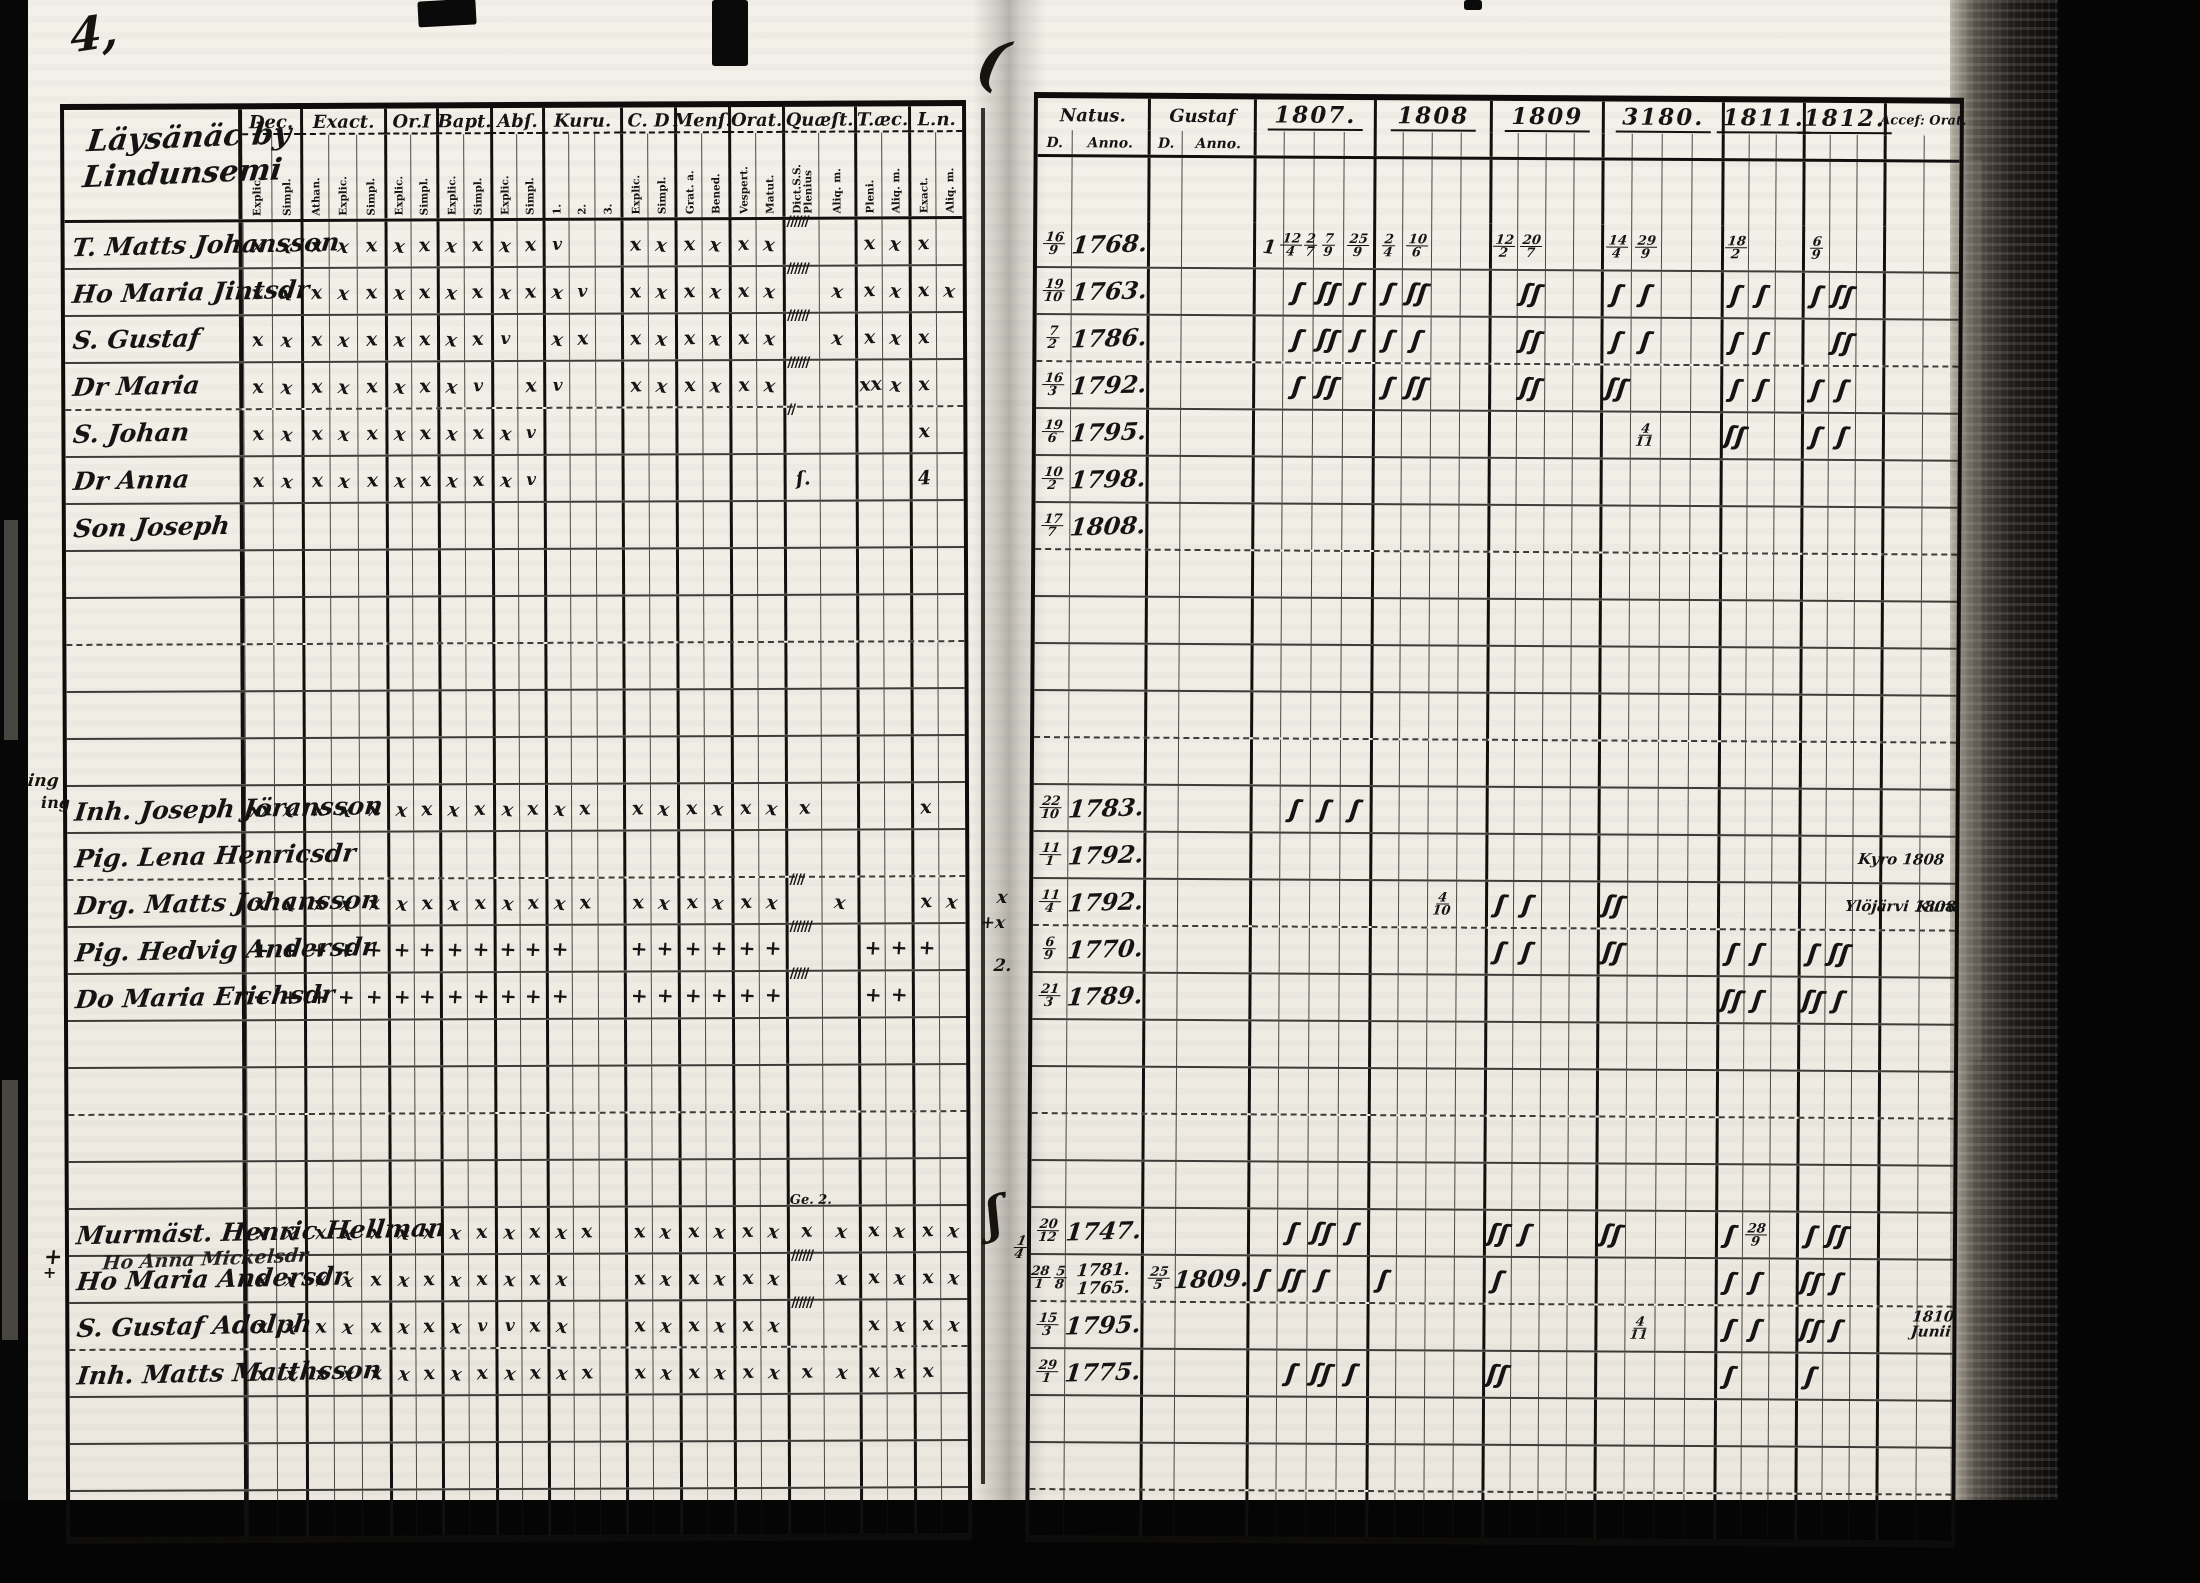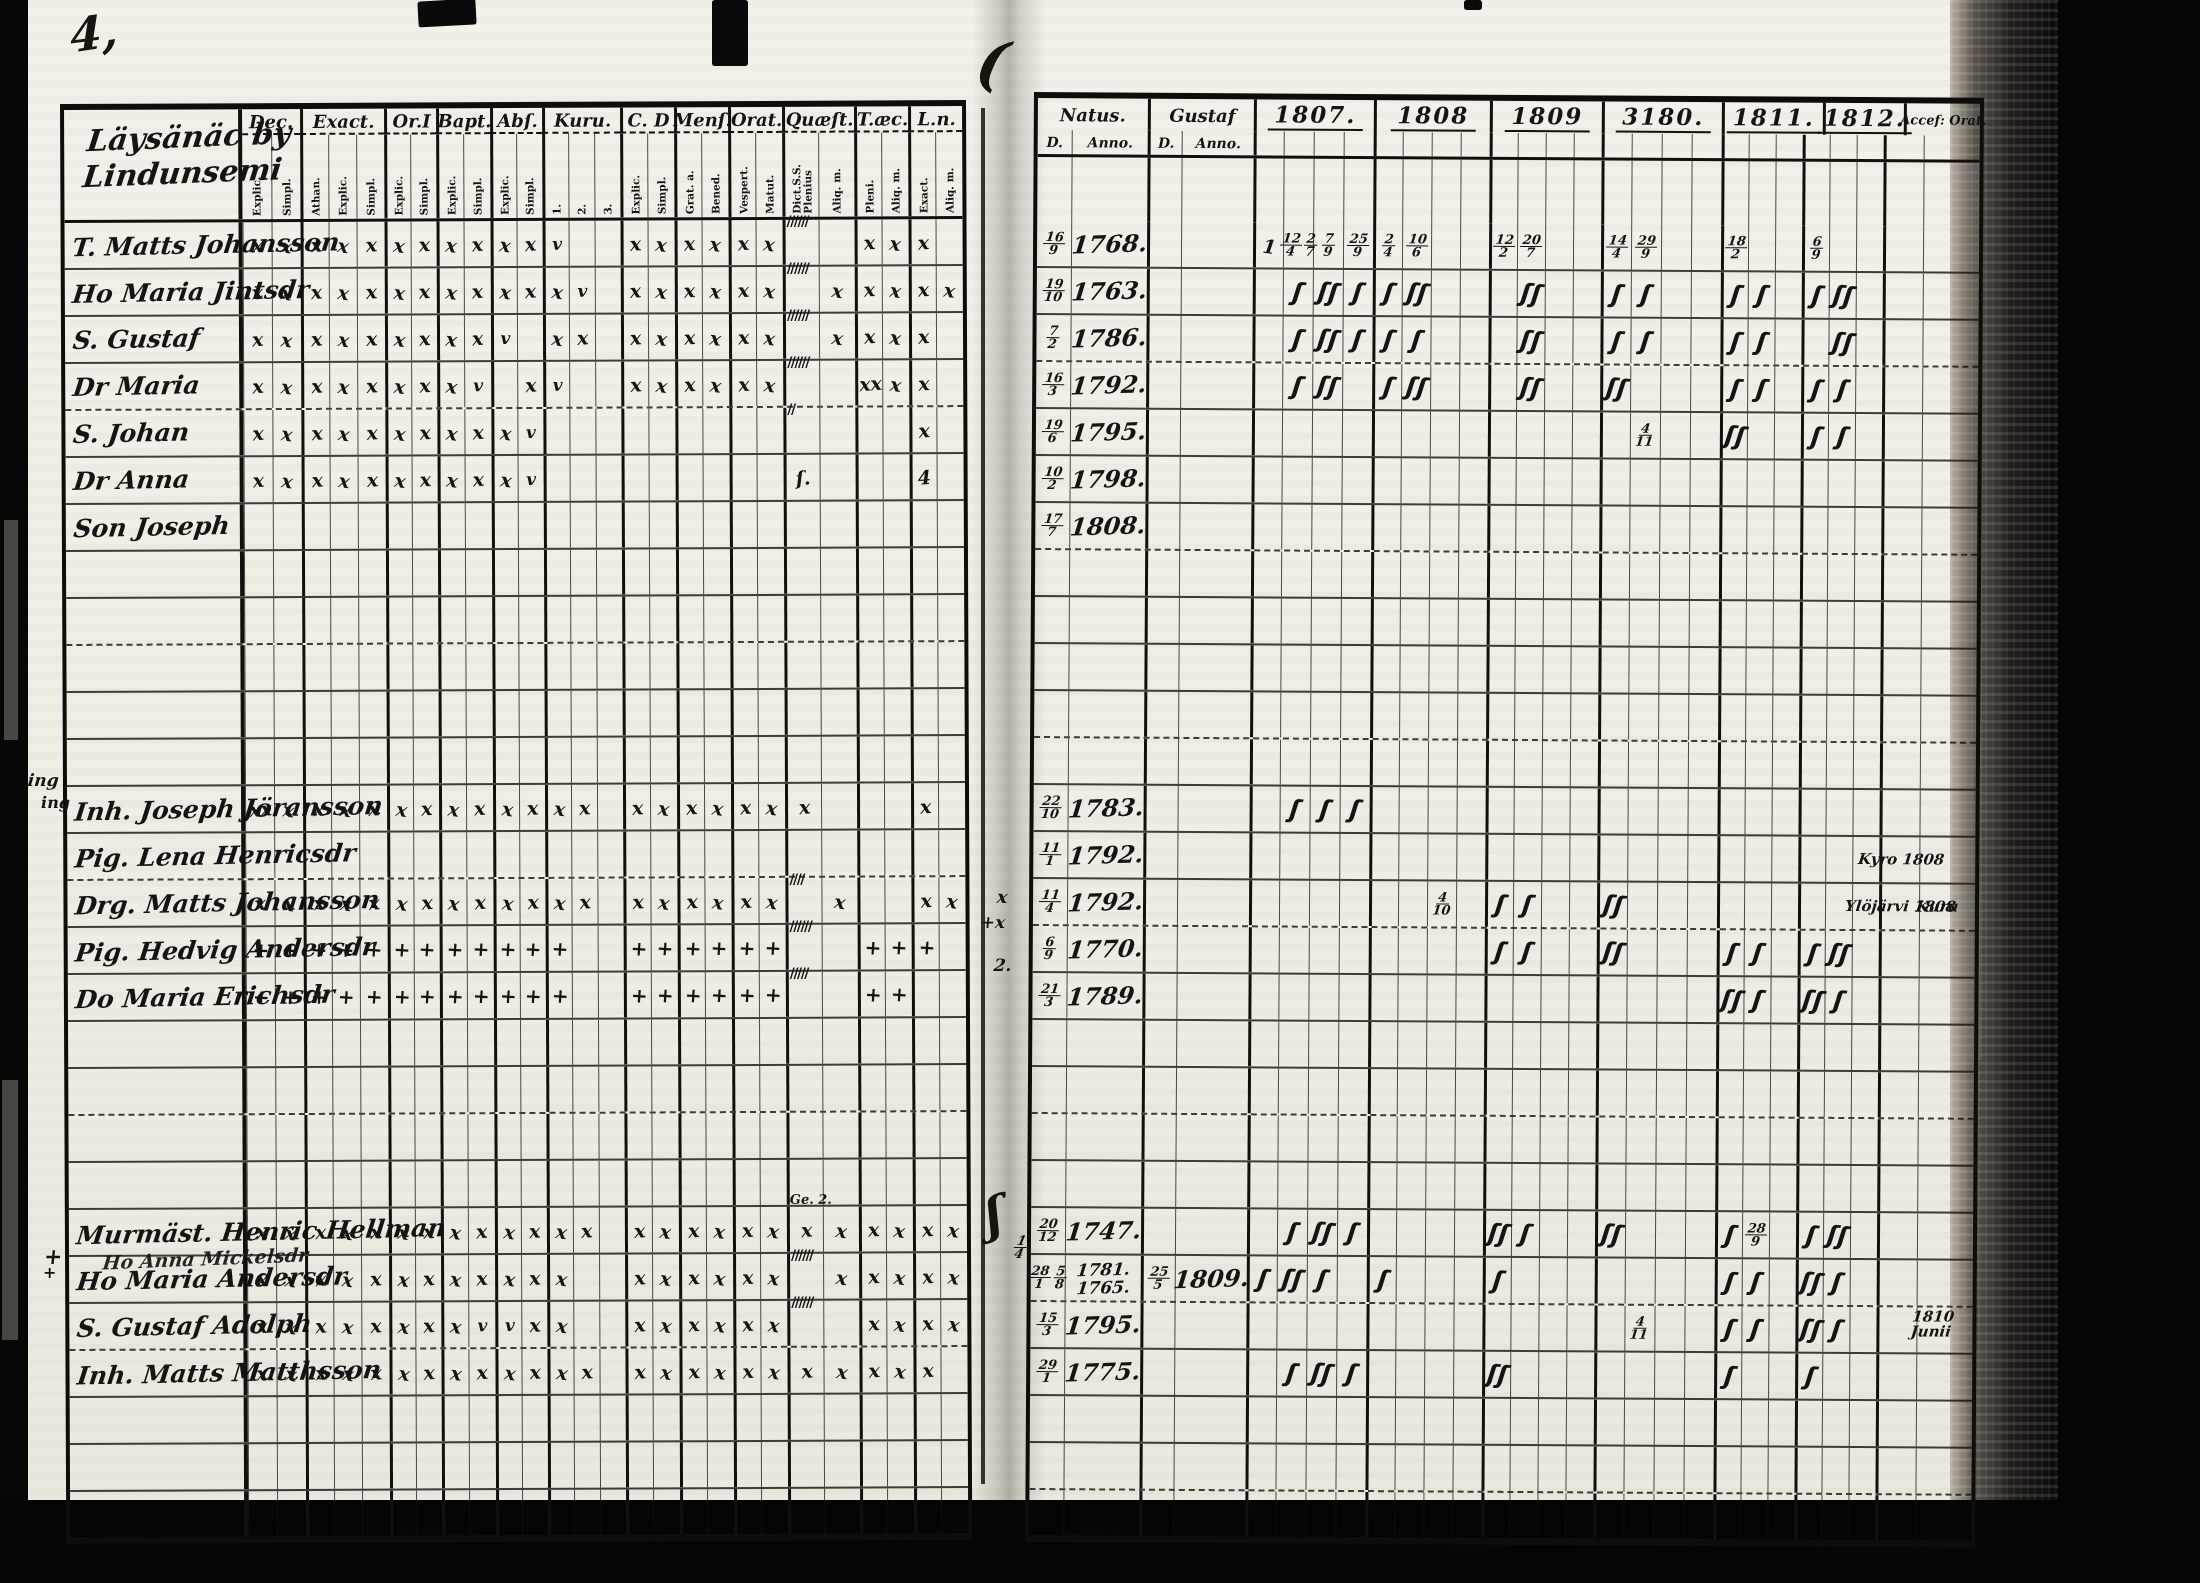--- a/index.html
+++ b/index.html
@@ -1679,21 +1679,21 @@
         </div>
         <div class="cell gstart" style="width: 116px;">
           <span class="ylab">1808</span>
         </div>
         <div class="cell gstart" style="width: 112px;">
           <span class="ylab">1809</span>
         </div>
         <div class="cell gstart" style="width: 120px;">
           <span class="ylab">3180.</span>
         </div>
-        <div class="cell gstart" style="width: 101px;">
+        <div class="cell gstart" style="width: 81px;">
           <span class="ylab">1811.</span>
         </div>
         <div class="cell gstart" style="width: 81px;">
           <span class="ylab">1812.</span>
         </div>
         <div class="cell gstart" style="width: 76px;">
           <span class="hlab sm">Accef: Orat.</span>
         </div>
       </div>
       <div class="frow" style="height: 24px;">

